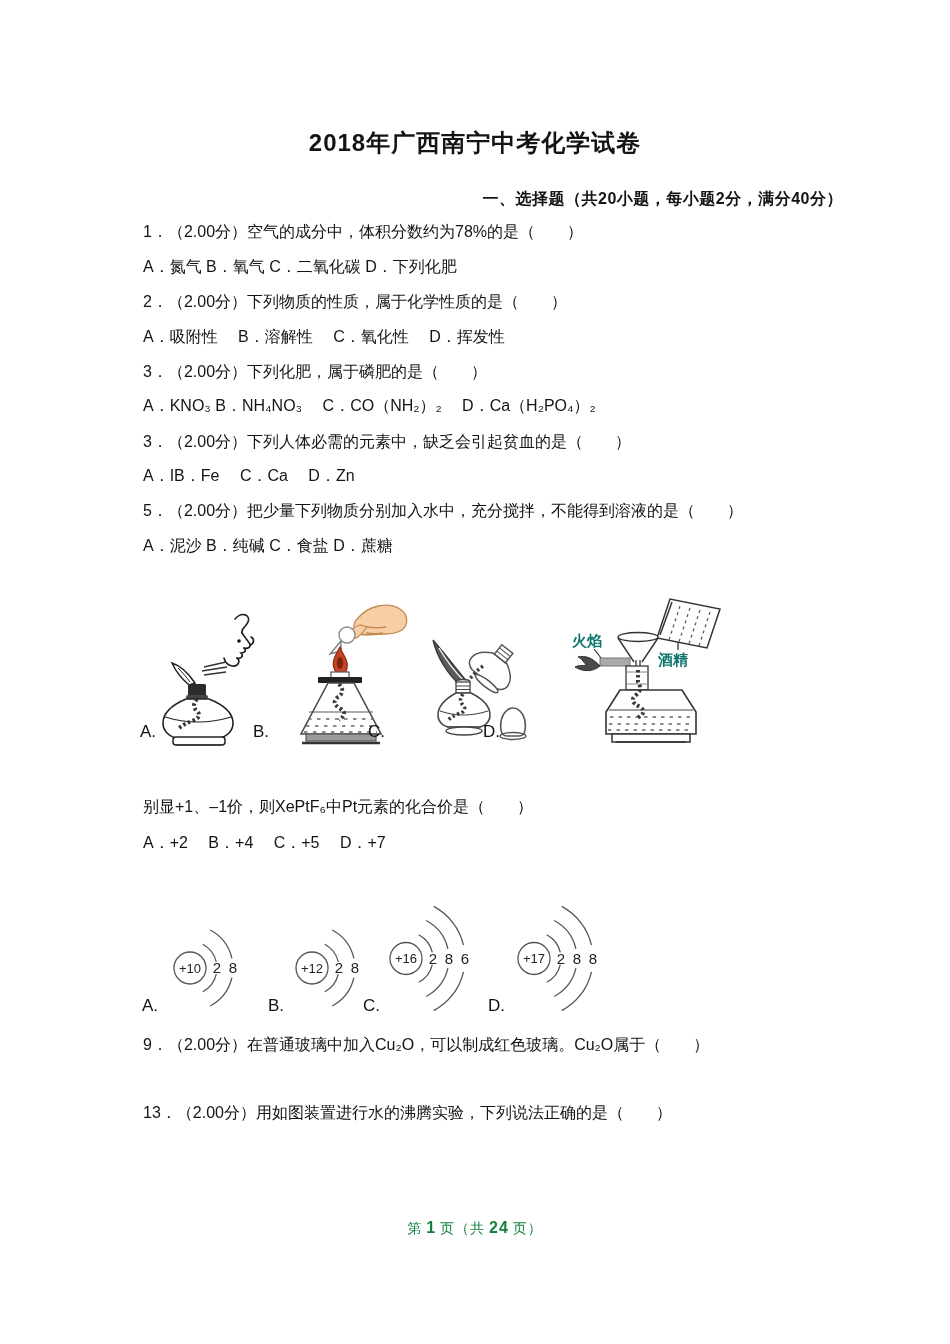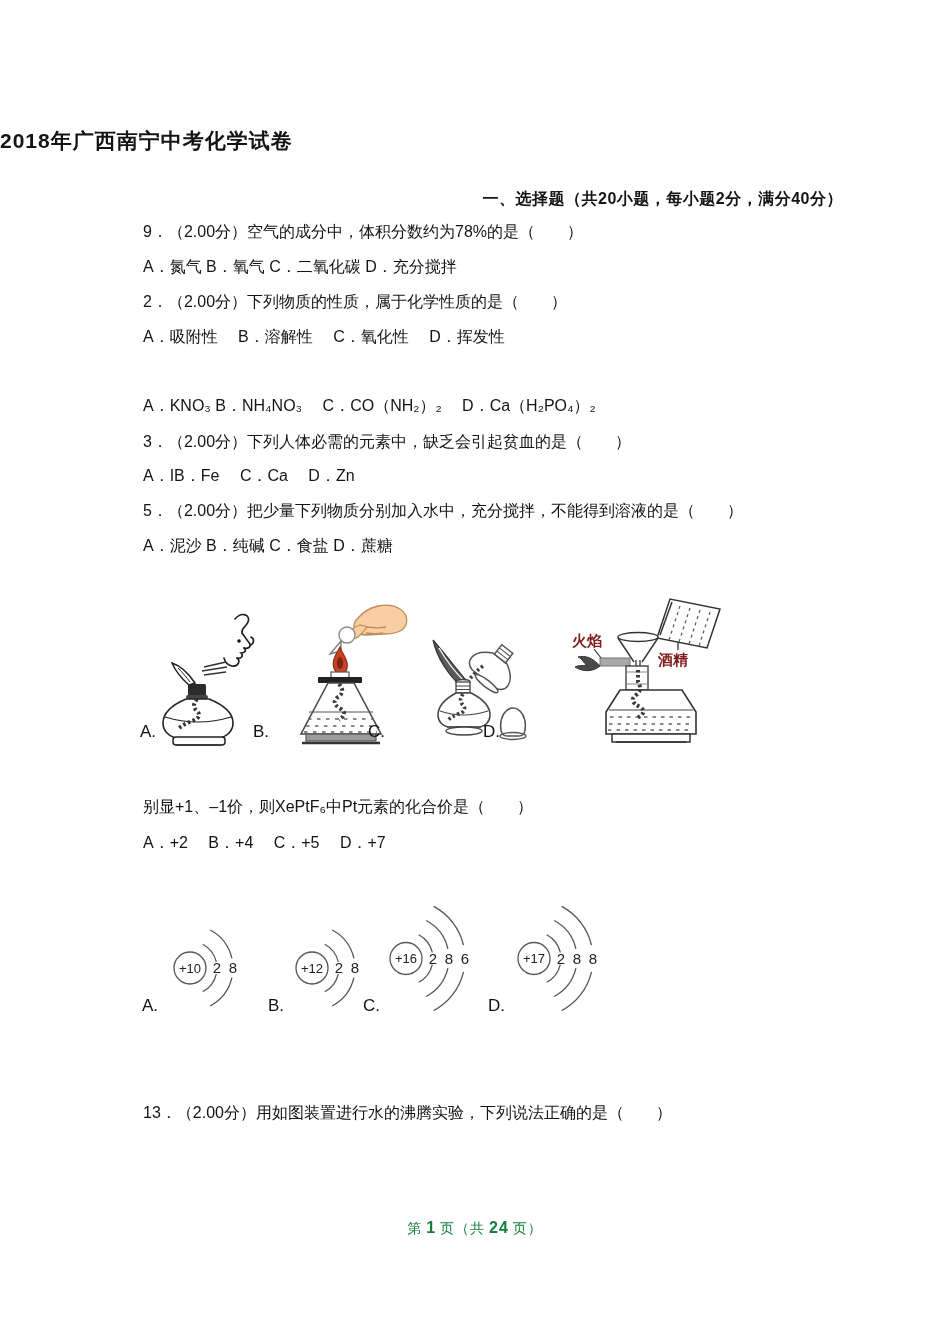--- a/index.html
+++ b/index.html
@@ -1,45 +1,46 @@
 <!DOCTYPE html>
 <html><head>
 <meta charset="utf-8">
 <style>
   html,body{margin:0;padding:0;background:#ffffff;}
   .page{position:relative;width:950px;height:1344px;background:#fff;overflow:hidden;
         font-family:"Liberation Sans","DejaVu Sans",sans-serif;color:#141414;}
-  .title{position:absolute;top:127px;left:0;width:100%;text-align:left;margin:0;
-         font-size:21px;font-weight:bold;letter-spacing:1px;}
+  .title{position:absolute;top:127px;left:0;width:100%;text-align:center;margin:0;
+         font-size:24px;font-weight:bold;letter-spacing:1px;}
   .line{position:absolute;left:143px;width:700px;font-size:16px;line-height:22px;white-space:pre-wrap;}
   .section-header{font-weight:bold;letter-spacing:0.5px;text-align:right;}
   .fig-label{position:absolute;font-size:17px;color:#111;}
   .figure{position:absolute;}
   .figure svg{display:block;}
-  .d-label{position:absolute;font-size:15px;font-weight:600;color:#7f1d1d;white-space:nowrap;}
+  .d-label{position:absolute;font-size:15px;font-weight:600;color:#0f766e;white-space:nowrap;}
   .atom-figure{position:absolute;}
   .footer{position:absolute;top:1219px;left:0;width:100%;text-align:center;
           font-size:14px;color:#15803d;letter-spacing:1px;}
   .footer b{font-size:16px;margin:0 4px;}
 </style>
 </head>
 <body>
 
 <div class="page">
 
   <h1 class="title">2018年广西南宁中考化学试卷</h1>
 
   <div class="line section-header" style="top:188px">一、选择题（共20小题，每小题2分，满分40分）</div>
 
-  <div class="line" style="top:221px">9．（2.00分）空气的成分中，体积分数约为78%的是（　　）</div>
-  <div class="line" style="top:256px">A．氮气 B．氧气 C．二氧化碳 D．充分搅拌</div>
+  <div class="line" style="top:221px">1．（2.00分）空气的成分中，体积分数约为78%的是（　　）</div>
+  <div class="line" style="top:256px">A．氮气 B．氧气 C．二氧化碳 D．下列化肥</div>
 
   <div class="line" style="top:291px">2．（2.00分）下列物质的性质，属于化学性质的是（　　）</div>
   <div class="line" style="top:326px">A．吸附性　 B．溶解性　 C．氧化性　 D．挥发性</div>
 
+  <div class="line" style="top:361px">3．（2.00分）下列化肥，属于磷肥的是（　　）</div>
   <div class="line" style="top:395px">A．KNO₃ B．NH₄NO₃　 C．CO（NH₂）₂　 D．Ca（H₂PO₄）₂</div>
 
   <div class="line" style="top:431px">3．（2.00分）下列人体必需的元素中，缺乏会引起贫血的是（　　）</div>
   <div class="line" style="top:465px">A．IB．Fe　 C．Ca　 D．Zn</div>
 
   <div class="line" style="top:500px">5．（2.00分）把少量下列物质分别加入水中，充分搅拌，不能得到溶液的是（　　）</div>
   <div class="line" style="top:535px">A．泥沙 B．纯碱 C．食盐 D．蔗糖</div>
 
 
   <div class="figure" style="left:140px;top:596px;width:118px;height:152px">
@@ -209,20 +210,21 @@
         <path d="M49.7,6.4 A59,59 0 0 1 79.5,45.2" fill="none" stroke="#555" stroke-width="1.3"></path>
         <path d="M79.5,71.8 A59,59 0 0 1 49.7,110.6" fill="none" stroke="#555" stroke-width="1.3"></path>
         <text x="81" y="63.5" text-anchor="middle" font-size="15" fill="#222">8</text>
       </svg></div>
 
   <span class="fig-label" style="left:142px;top:996px">A.</span>
   <span class="fig-label" style="left:268px;top:996px">B.</span>
   <span class="fig-label" style="left:363px;top:996px">C.</span>
   <span class="fig-label" style="left:488px;top:996px">D.</span>
 
+  <div class="line" style="top:1034px">9．（2.00分）在普通玻璃中加入Cu₂O，可以制成红色玻璃。Cu₂O属于（　　）</div>
 
   <div class="line" style="top:1102px">13．（2.00分）用如图装置进行水的沸腾实验，下列说法正确的是（　　）</div>
 
   <div class="footer">
     <span>第</span><b>1</b><span>页（共</span><b>24</b><span>页）</span>
   </div>
 
 </div>
 
 </body></html>

